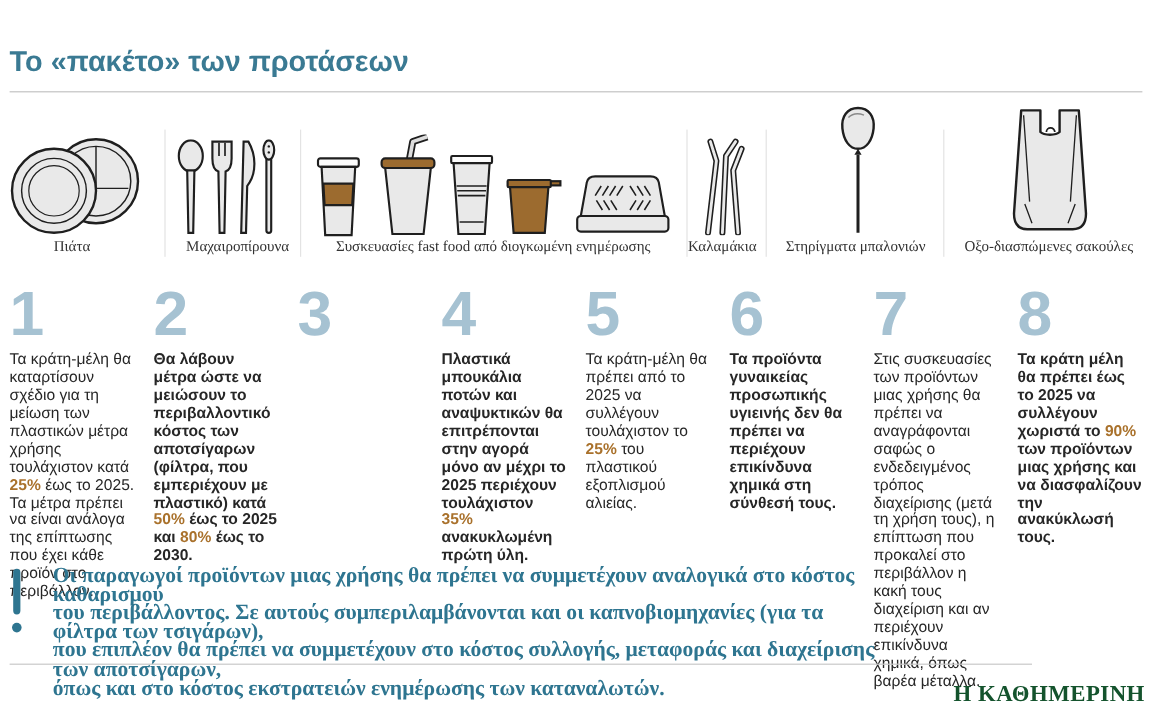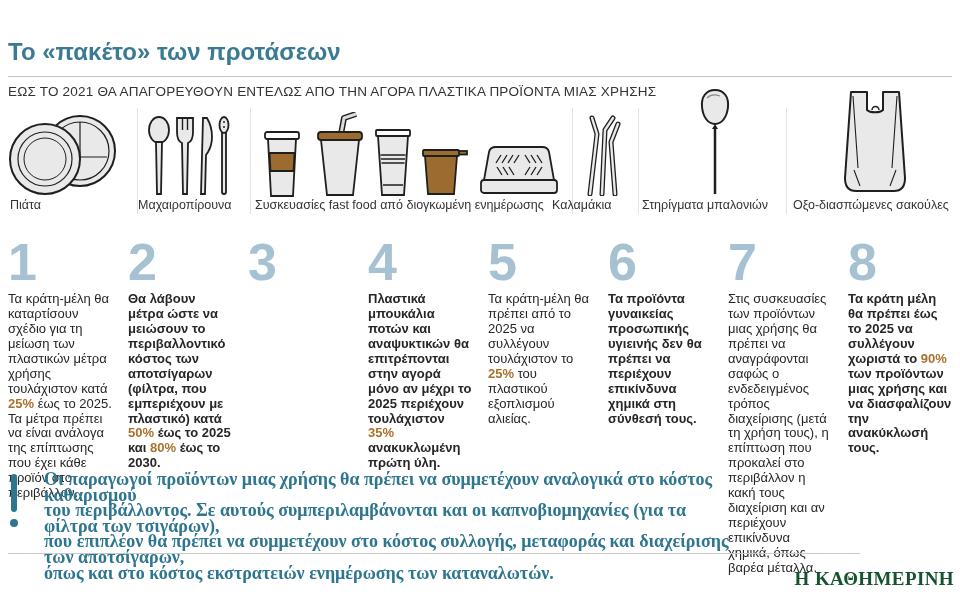--- a/index.html
+++ b/index.html
@@ -3,21 +3,21 @@
 <meta charset="utf-8">
 <style>
   html,body{margin:0;padding:0;background:#fff;}
   #stage{position:relative;width:960px;height:600px;background:#fff;overflow:hidden;
          font-family:"Liberation Sans","DejaVu Sans",sans-serif;color:#262626;}
   .abs{position:absolute;}
   #title{left:8px;top:38px;font-size:24px;font-weight:bold;color:var(--accent);}
   #title-rule{left:8px;top:76px;width:944px;height:1px;background:#c3c3c3;}
   #subtitle{left:8px;top:84px;font-size:13.5px;letter-spacing:.2px;color:#333;}
   .icon-divider{top:108px;width:1px;height:106px;background:#e3e3e3;}
-  .icon-label{top:199px;font-size:12.5px;color:#333;text-align:left;line-height:1.1;}
+  .icon-label{top:199px;font-size:12.5px;color:#333;text-align:center;line-height:1.1;font-family:Liberation Serif, serif;}
   .col{position:absolute;top:240px;width:104px;}
   .col-number{font-size:52px;line-height:44px;font-weight:bold;color:var(--num);}
   .col-text{margin-top:8px;font-size:13px;line-height:1.15;color:#262626;}
   .col-text.bold{font-weight:bold;}
   .hl{color:var(--hl);font-weight:bold;}
   #note-bar{left:11px;top:474px;width:6px;height:38px;border-radius:3px;background:var(--note);}
   #note-dot{left:10px;top:519px;width:8px;height:8px;border-radius:50%;background:var(--note);}
   #note-text{left:44px;top:472px;width:700px;font-size:18px;line-height:15.6px;
              font-weight:bold;color:var(--note);white-space:pre-line;font-family:Liberation Serif, serif;}
   #bottom-rule{left:8px;top:553px;width:852px;height:1px;background:#c9c9c9;}
@@ -25,21 +25,20 @@
                font-size:19px;font-weight:bold;letter-spacing:.4px;color:#14532d;}
   svg{display:block;}
 </style>
 </head>
 <body>
 
 <div id="stage">
 
   <div class="abs" id="title">Το «πακέτο» των προτάσεων</div>
   <div class="abs" id="title-rule"></div>
-  <div class="abs" id="subtitle">ΕΩΣ ΤΟ 2021 ΘΑ ΑΠΑΓΟΡΕΥΘΟΥΝ ΕΝΤΕΛΩΣ ΑΠΟ ΤΗΝ ΑΓΟΡΑ ΠΛΑΣΤΙΚΑ ΠΡΟΪΟΝΤΑ ΜΙΑΣ ΧΡΗΣΗΣ</div>
 
   <div class="abs icon-divider" style="left:137px"></div>
   <div class="abs icon-divider" style="left:250px"></div>
   <div class="abs icon-divider" style="left:572px"></div>
   <div class="abs icon-divider" style="left:638px"></div>
   <div class="abs icon-divider" style="left:786px"></div>
 
   <svg class="abs" style="left:7px;top:113px" width="112" height="84" viewBox="0 0 112 84">
     <g stroke="#1f1f1f" stroke-width="2" fill="#e9e9e9">
       <circle cx="73" cy="38" r="35"></circle>

